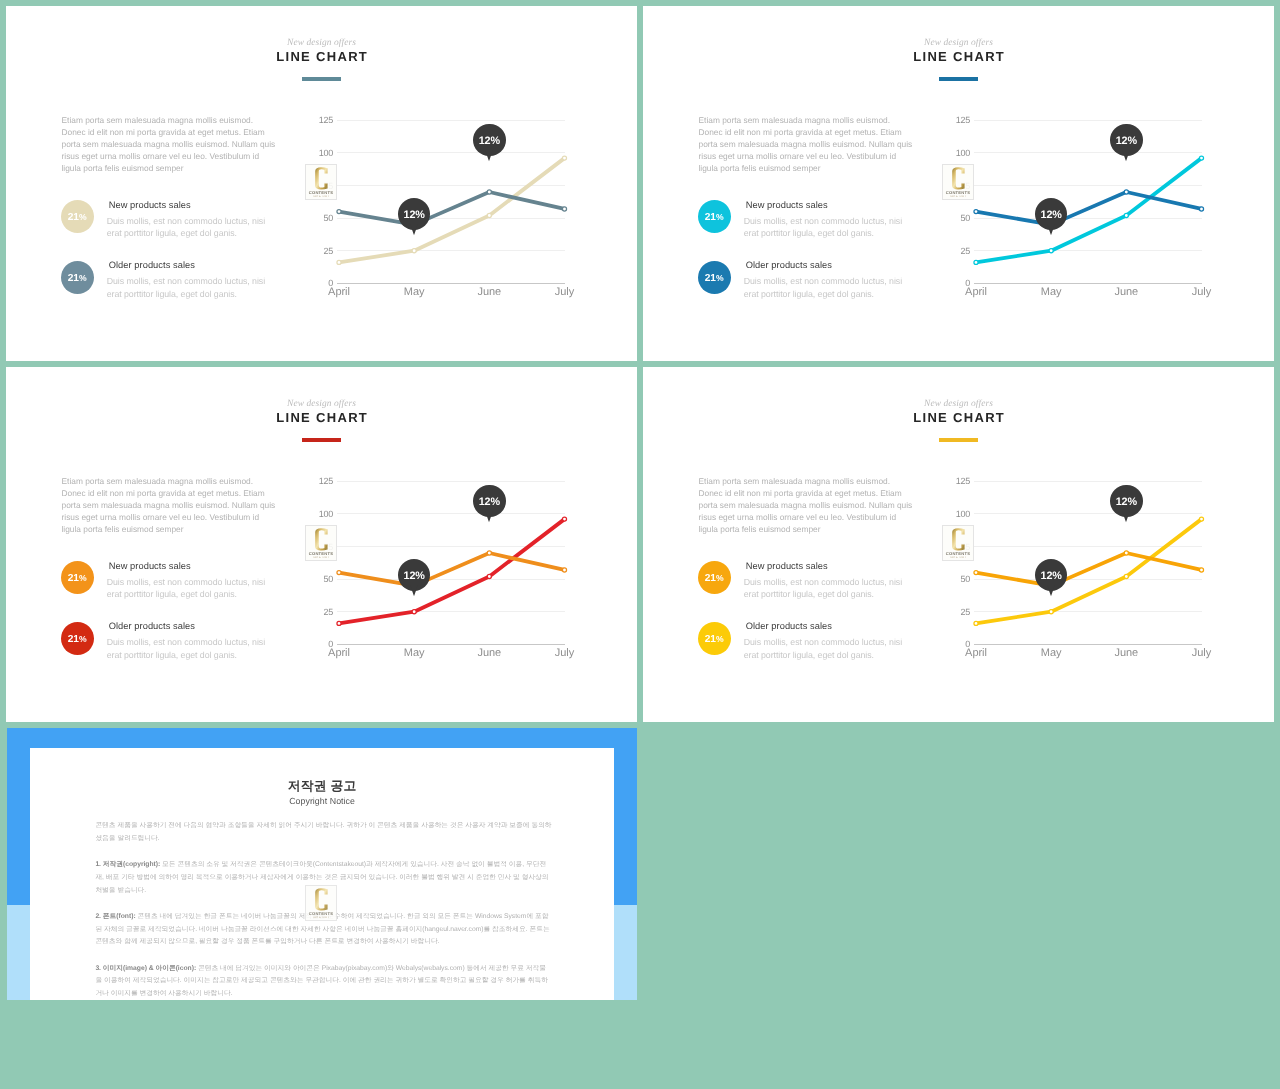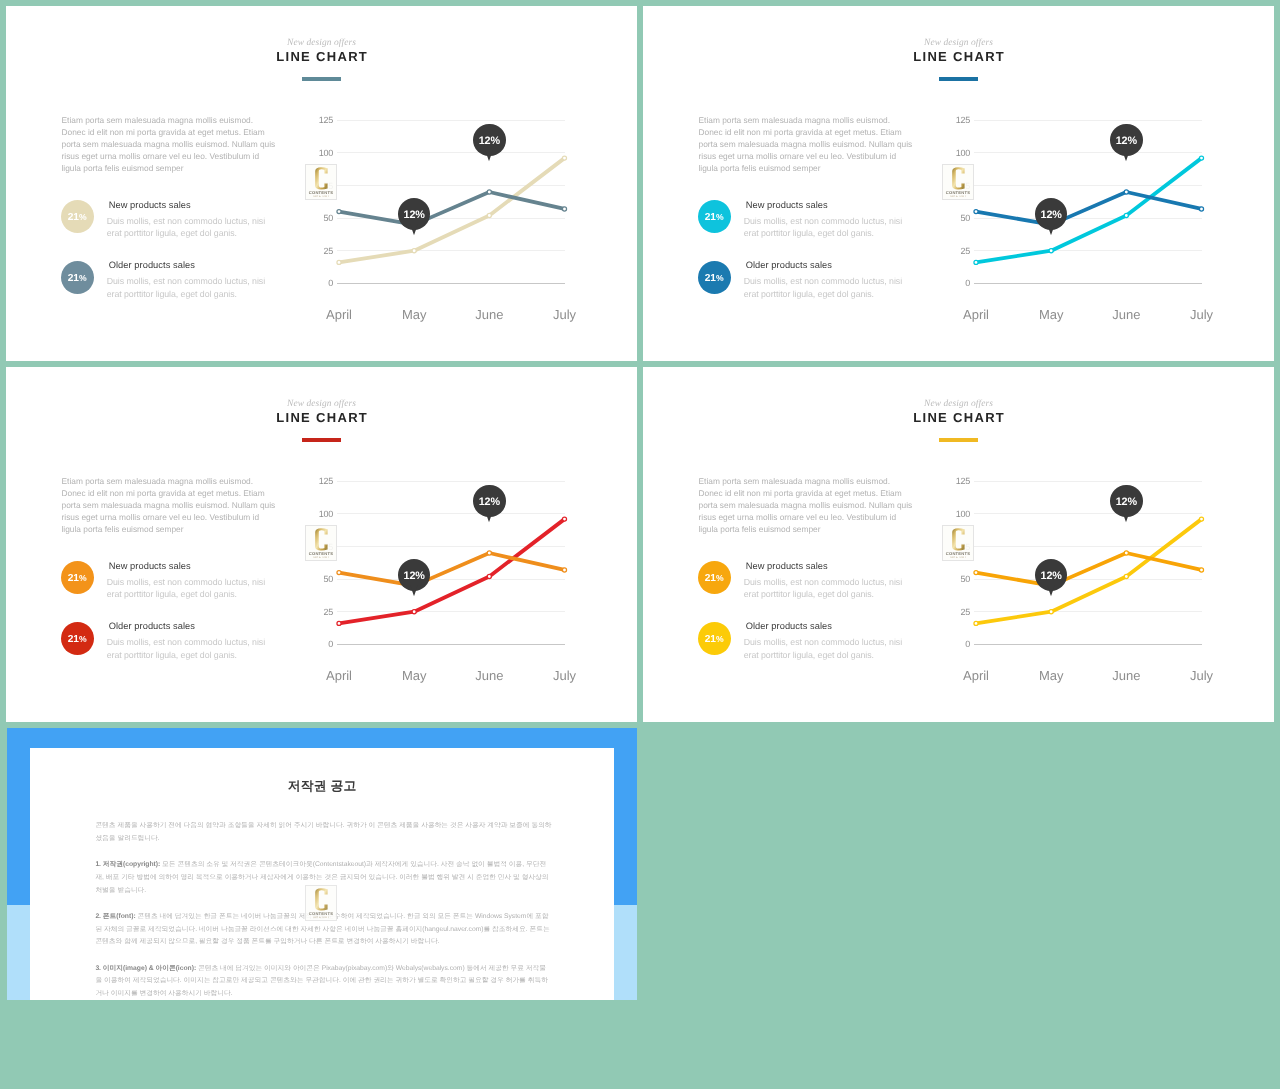--- a/index.html
+++ b/index.html
@@ -38,22 +38,22 @@
   .lg-dot sup{font-size:8.6px;font-weight:bold;vertical-align:baseline;line-height:1;
      position:relative;top:-.55px;left:.25px;}
   .lg-title{position:absolute;left:48.2px;top:-1.5px;font-size:9.3px;color:#3b3b3b;
      letter-spacing:.05px;white-space:nowrap;line-height:12px;}
   .lg-desc{position:absolute;left:46.2px;top:14.5px;width:168px;font-size:8.8px;
      line-height:12.7px;color:#c8c8c8;letter-spacing:-.06px;}
 
   .chart{position:absolute;left:300px;top:100px;width:280px;height:200px;}
   .ytick{position:absolute;transform:translateY(-50%);line-height:10px;
      font-size:9px;color:#8e8e8e;text-align:right;width:30px;letter-spacing:-.15px;}
-  .xtick{position:absolute;transform:translateX(-50%);font-size:13px;color:#8e8e8e;
-     letter-spacing:-.05px;line-height:10px;margin-top:23px;}
+  .xtick{position:absolute;transform:translateX(-50%);font-size:11px;color:#8e8e8e;
+     letter-spacing:-.05px;line-height:10px;}
   .bubble{position:absolute;width:32.5px;height:32.5px;border-radius:50%;background:#3a3a3a;
      display:flex;align-items:center;justify-content:center;color:#fff;font-size:10.8px;
      font-weight:bold;letter-spacing:-.15px;line-height:10.8px;padding-top:2.2px;
      box-sizing:border-box;}
   .bubble .tail{position:absolute;left:50%;top:24px;margin-left:-6px;
      width:12px;height:14px;overflow:visible;}
 
   
   .wm{position:absolute;width:32px;height:36px;background:#fdfdfa;
       border:1px solid #e2e2e2;box-sizing:border-box;opacity:.9;}
@@ -330,20 +330,21 @@
           </defs>
           <path fill="url(#goldg)" d="M21.6 8.4 L21.6 3.3 Q18.6 2.2 15.0 2.2 Q12.4 2.2 10.8 3.2 Q9.2 4.2 9.2 5.9 L9.2 20.9 Q9.2 22.6 10.8 23.6 Q12.4 24.6 15.0 24.6 Q18.6 24.6 21.6 23.5 L21.6 18.4 L18.4 18.4 L18.4 21.9 Q16.9 22.5 15.5 22.5 Q14.2 22.5 13.5 22.0 Q12.8 21.5 12.8 20.6 L12.8 6.2 Q12.8 5.3 13.5 4.8 Q14.2 4.3 15.5 4.3 Q16.9 4.3 18.4 4.9 L18.4 8.4 Z"></path>
           <text x="15" y="28.7" text-anchor="middle" font-family="Liberation Sans,sans-serif" font-size="4.1" font-weight="bold" fill="#6f6a5a" letter-spacing="0.22">CONTENTS</text>
           <text x="15" y="32.4" text-anchor="middle" font-family="Liberation Sans,sans-serif" font-size="2.7" fill="#b5a585" letter-spacing="0.5">TAKE  OUT</text>
         </svg></div>
     </div>
   <div class="slide" id="s5">
     <div class="bluebot"></div>
     <div class="paper">
       <div class="cn-title">저작권 공고</div>
+      <div class="cn-sub">Copyright Notice</div>
       <div class="cn-body">
           <p>콘텐츠 제품을 사용하기 전에 다음의 협약과 조항들을 자세히 읽어 주시기 바랍니다. 귀하가 이 콘텐츠 제품을 사용하는 것은 사용자 계약과 보증에 동의하셨음을 알려드립니다.</p>
           <p><b>1. 저작권(copyright):</b> 모든 콘텐츠의 소유 및 저작권은 콘텐츠테이크아웃(Contentstakeout)과 제작자에게 있습니다. 사전 승낙 없이 불법적 이용, 무단전재, 배포 기타 방법에 의하여 영리 목적으로 이용하거나 제삼자에게 이용하는 것은 금지되어 있습니다. 이러한 불법 행위 발견 시 준엄한 민사 및 형사상의 처벌을 받습니다.</p>
           <p><b>2. 폰트(font):</b> 콘텐츠 내에 담겨있는 한글 폰트는 네이버 나눔글꼴의 저작권을 준수하여 제작되었습니다. 한글 외의 모든 폰트는 Windows System에 포함된 자체의 글꼴로 제작되었습니다. 네이버 나눔글꼴 라이선스에 대한 자세한 사항은 네이버 나눔글꼴 홈페이지(hangeul.naver.com)를 참조하세요. 폰트는 콘텐츠와 함께 제공되지 않으므로, 필요할 경우 정품 폰트를 구입하거나 다른 폰트로 변경하여 사용하시기 바랍니다.</p>
           <p><b>3. 이미지(image) &amp; 아이콘(icon):</b> 콘텐츠 내에 담겨있는 이미지와 아이콘은 Pixabay(pixabay.com)와 Webalys(webalys.com) 등에서 제공한 무료 저작물을 이용하여 제작되었습니다. 이미지는 참고로만 제공되고 콘텐츠와는 무관합니다. 이에 관한 권리는 귀하가 별도로 확인하고 필요할 경우 허가를 취득하거나 이미지를 변경하여 사용하시기 바랍니다.</p>
           <p>콘텐츠 제품 라이선스에 대한 자세한 사항은 홈페이지 하단에 기재한 콘텐츠라이선스를 참조하세요.</p>
         </div>
     <div class="wm" style="left: 275px; top: 137.4px; opacity: 0.82;"><svg width="30" height="34" viewBox="0 0 30 34">
             <defs>
               <linearGradient id="goldg" x1="0" y1="0" x2="1" y2="1">

